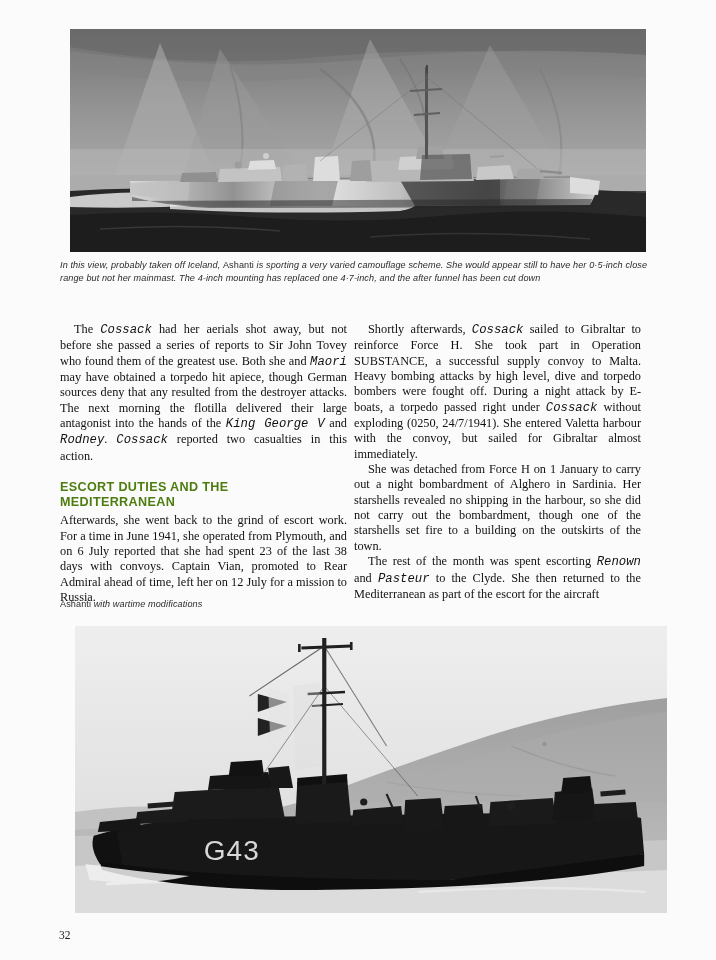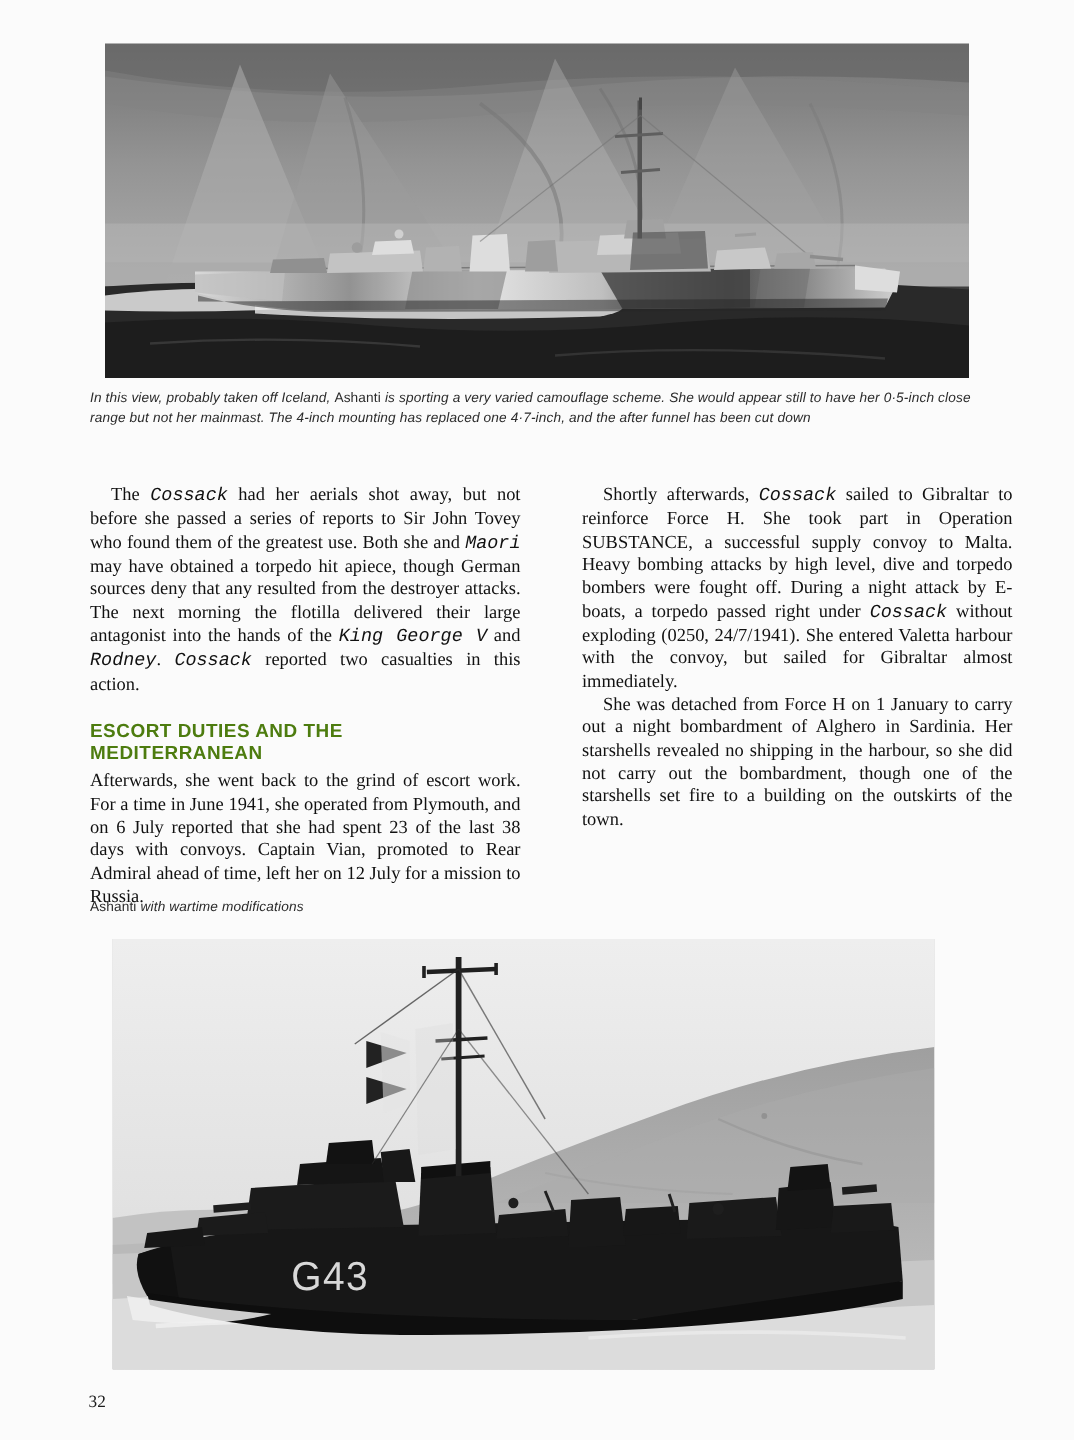--- a/index.html
+++ b/index.html
@@ -30,21 +30,21 @@
   }
   #photo-top {
     left: 70px;
     top: 29px;
     width: 576px;
     height: 223px;
   }
   #photo-bottom {
     left: 75px;
     top: 626px;
-    width: 548px;
+    width: 592px;
     height: 287px;
     background: #d8d8d8;
   }
   .photo svg { display: block; width: 100%; height: 100%; }
 
   
   .caption {
     position: absolute;
     font-family: "Liberation Sans", sans-serif;
     font-size: 9.1px;
@@ -70,21 +70,21 @@
     position: absolute;
     width: 287px;
     font-family: "Liberation Serif", serif;
     font-size: 12.3px;
     line-height: 15.35px;
     color: #111111;
     text-align: justify;
     text-justify: inter-word;
   }
   #column-left  { left: 60px;  top: 322px; }
-  #column-right { left: 388px; top: 322px; }
+  #column-right { left: 354px; top: 322px; }
 
   .column p {
     margin: 0;
     text-indent: 14px;
   }
   .column p.flush { text-indent: 0; }
   .column em { font-style: italic; font-family: Liberation Mono, monospace; }
 
   .section-heading {
     font-family: "Liberation Sans", sans-serif;
@@ -226,20 +226,23 @@
     </p>
   </div>
 
   <div class="column" id="column-right">
     <p>
       <span>Shortly afterwards, </span><em>Cossack</em><span> sailed to Gibraltar to reinforce Force H. She took part in Operation SUBSTANCE, a successful supply convoy to Malta. Heavy bombing attacks by high level, dive and torpedo bombers were fought off. During a night attack by E-boats, a torpedo passed right under </span><em>Cossack</em><span> without exploding (0250, 24/7/1941). She entered Valetta harbour with the convoy, but sailed for Gibraltar almost immediately.</span>
     </p>
     <p>
       <span>She was detached from Force H on 1 January to carry out a night bombardment of Alghero in Sardinia. Her starshells revealed no shipping in the harbour, so she did not carry out the bombardment, though one of the starshells set fire to a building on the outskirts of the town.</span>
     </p>
+    <p>
+      <span>The rest of the month was spent escorting </span><em>Renown</em><span> and </span><em>Pasteur</em><span> to the Clyde. She then returned to the Mediterranean as part of the escort for the aircraft</span>
+    </p>
   </div>
 
   <div class="caption" id="caption-bottom">
     <span class="roman">Ashanti</span><span> with wartime modifications</span>
   </div>
 
   <div class="photo" id="photo-bottom">
     <svg viewBox="0 0 570 287" preserveAspectRatio="none">
       <defs>
         <linearGradient id="skyGrad" x1="0" y1="0" x2="0" y2="1">

